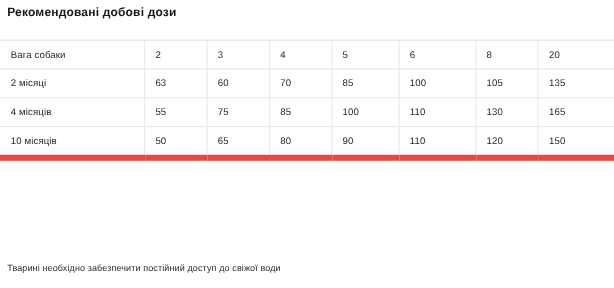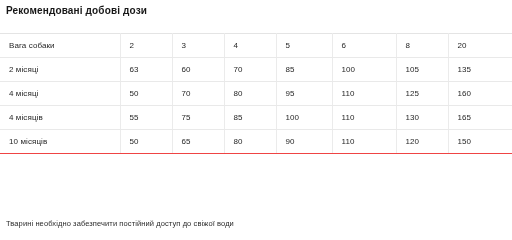--- a/index.html
+++ b/index.html
@@ -74,21 +74,21 @@
   }
   table.dose-table th:last-child,
   table.dose-table td:last-child {
     border-right: none;
   }
   table.dose-table tr:first-child th,
   table.dose-table tr:first-child td {
     border-top: 1px solid #e4e4e4;
   }
   table.dose-table tr:last-child td {
-    border-bottom: 1px solid #ef4444;
+    border-bottom: 5px solid #ef4444;
   }
   .row-label {
     color: #202020;
     margin-left: 36px;
   }
   .footer-note {
     position: absolute;
     left: 6px;
     top: 218px;
     font-size: 7.5px;
@@ -134,30 +134,20 @@
           <td>63</td>
           <td>60</td>
           <td>70</td>
           <td>85</td>
           <td>100</td>
           <td>105</td>
           <td>135</td>
         </tr>
 
 
-        <tr>
-          <td class="row-label">4 місяці</td>
-          <td>50</td>
-          <td>70</td>
-          <td>80</td>
-          <td>95</td>
-          <td>110</td>
-          <td>125</td>
-          <td>160</td>
-        </tr>
 
 
         <tr>
           <td class="row-label">4 місяців</td>
           <td>55</td>
           <td>75</td>
           <td>85</td>
           <td>100</td>
           <td>110</td>
           <td>130</td>

